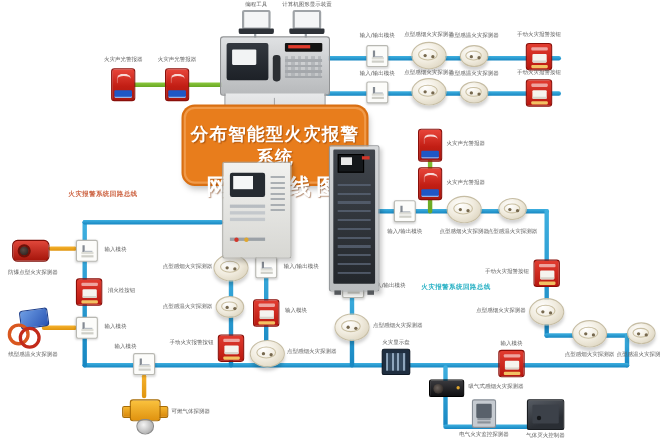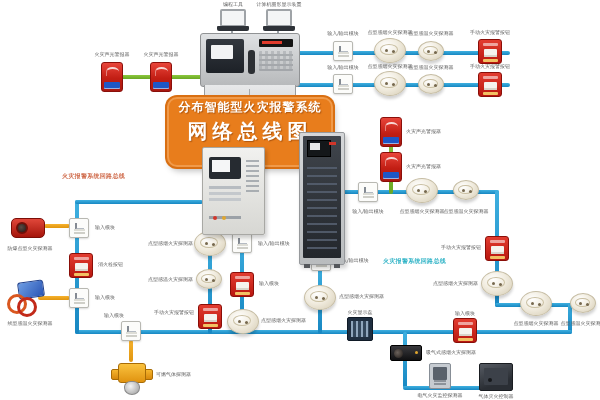--- a/index.html
+++ b/index.html
@@ -70,21 +70,21 @@
 
   .darkbox{width:34px;height:28px;background:linear-gradient(160deg,#565b63,#2a2e34 70%);border:1px solid #191c20;border-radius:2px;}
   .darkbox::before{content:"";position:absolute;left:4px;top:4px;right:4px;bottom:5px;background:#3c4149;border-radius:1px;}
   .darkbox::after{content:"";position:absolute;left:8px;bottom:8px;width:4px;height:4px;background:#15171a;border-radius:50%;}
 
   .slatted{width:26px;height:24px;background:#1f2e40;border:1px solid #101a26;border-radius:2px;}
   .slatted::before{content:"";position:absolute;left:3px;top:3px;right:3px;bottom:3px;background:repeating-linear-gradient(90deg,#8fa6bd 0px,#8fa6bd 2px,#33475c 2px,#33475c 5px);}
 
   
   .banner{position:absolute;left:167px;top:97px;width:166px;height:70px;background:#e87d1c;border:2px solid #f09a4a;box-shadow:0 0 0 2px #d96f12,2px 4px 6px rgba(0,0,0,.25);border-radius:10px;z-index:30;text-align:center;color:#fff;box-sizing:border-box;}
-  .banner-line1{font-size:12px;font-weight:bold;letter-spacing:1px;text-shadow:1px 1px 1px rgba(120,50,0,.5);}
+  .banner-line1{margin-top:13px;font-size:16px;font-weight:bold;letter-spacing:1px;text-shadow:1px 1px 1px rgba(120,50,0,.5);}
   .banner-line2{margin-top:2px;font-size:20px;font-weight:bold;letter-spacing:5px;text-shadow:1px 1px 1px rgba(120,50,0,.5);}
 
   
   .wallpanel{position:absolute;left:202px;top:147px;width:61px;height:86px;background:linear-gradient(180deg,#f1f1ef,#d7d7d3);border:1px solid #a8a8a4;border-radius:2px;box-shadow:2px 3px 4px rgba(0,0,0,.2);z-index:40;}
   .wallpanel::after{content:"";position:absolute;left:10px;bottom:14px;width:4px;height:4px;border-radius:50%;background:#d2362a;box-shadow:9px 0 0 #e0a62e;}
   .wp-screen{position:absolute;left:6px;top:9px;width:32px;height:22px;background:#262b31;border-radius:2px;}
   .wp-screen::before{content:"";position:absolute;left:3px;top:3px;width:18px;height:12px;background:#f5f6f7;}
   .wp-keys{position:absolute;right:5px;top:10px;width:13px;height:34px;background:repeating-linear-gradient(0deg,#9aa0a6 0px,#9aa0a6 2px,transparent 2px,transparent 5px);opacity:.8;}
   .wp-strip{position:absolute;left:6px;top:38px;width:32px;height:3px;background:#b7bcc1;box-shadow:0 6px 0 #c4c8cc,0 12px 0 #c4c8cc,0 30px 0 #9ba1a7;}
 

